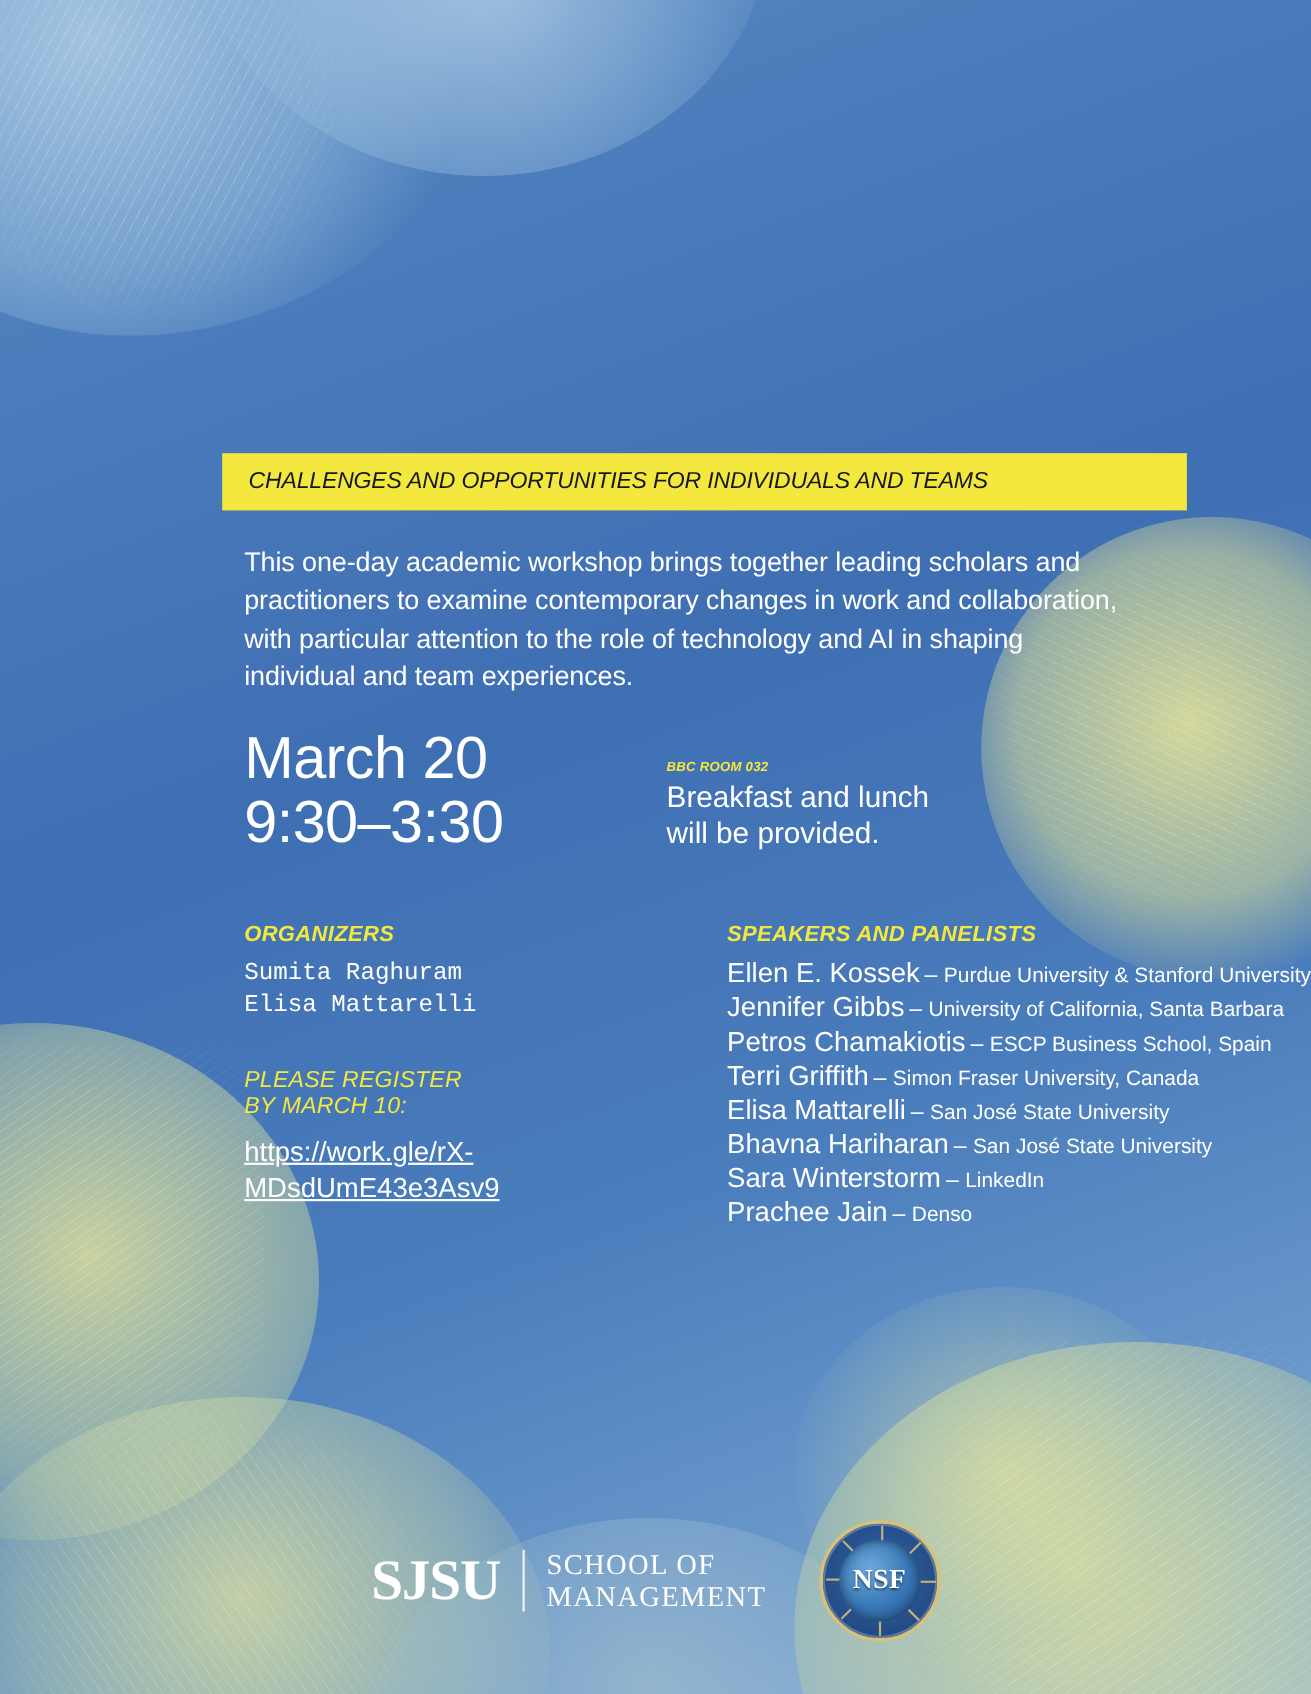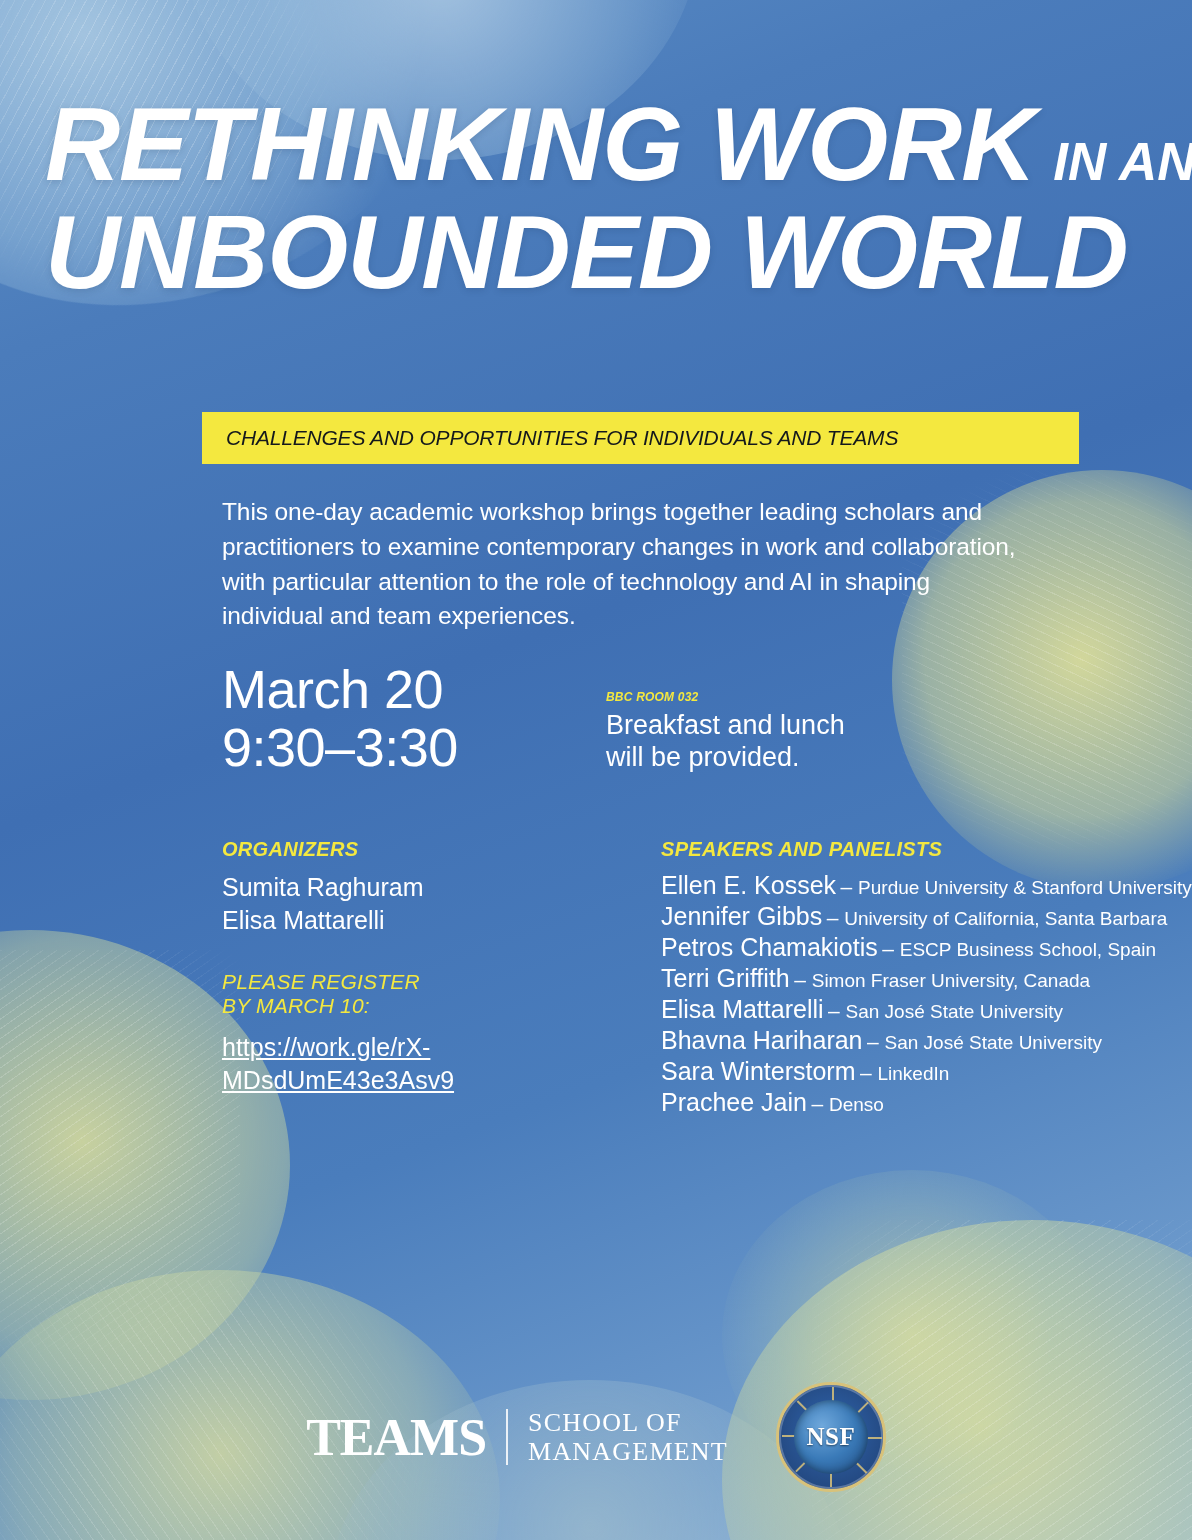--- a/index.html
+++ b/index.html
@@ -232,23 +232,24 @@
   .sec-head {
     color: #f4e83f;
     font-weight: 700;
     font-style: italic;
     font-size: 20px;
     letter-spacing: 0.3px;
     margin-bottom: 10px;
   }
   .org-name {
     color: #ffffff;
-    font-size: 25px;
+    font-size: 22px;
     line-height: 1.3;
     font-weight: 400;
+    font-family: Liberation Mono, monospace;
   }
 
   .register {
     position: absolute;
     left: 222px;
     top: 970px;
     width: 330px;
   }
   .register-head {
     color: #f4e83f;
@@ -379,29 +380,20 @@
   <div class="blob blob-br"></div>
   <div class="blob blob-br2"></div>
   <div class="stripes stripes-tl"></div>
   <div class="stripes stripes-right"></div>
   <div class="stripes stripes-left"></div>
   <div class="stripes stripes-bl"></div>
   <div class="stripes stripes-br"></div>
 
   <div class="content">
 
-    <div class="title-block">
-      <div class="title-line1">
-        <span class="title-main">RETHINKING WORK</span>
-        <span class="title-small">IN AN</span>
-      </div>
-      <div class="title-line2">
-        <span class="title-main">UNBOUNDED WORLD</span>
-      </div>
-    </div>
 
     <div class="subtitle-bar">
       <span>CHALLENGES AND OPPORTUNITIES FOR INDIVIDUALS AND TEAMS</span>
     </div>
 
     <div class="intro">This one-day academic workshop brings together leading scholars and practitioners to examine contemporary changes in work and collaboration, with particular attention to the role of technology and AI in shaping individual and team experiences.</div>
 
     <div class="date-block">
       <div>March 20</div>
       <div>9:30–3:30</div>
@@ -469,21 +461,21 @@
       </div>
       <div class="speaker-row">
         <span class="speaker-name">Prachee Jain</span>
         <span class="dash"> – </span>
         <span class="speaker-aff">Denso</span>
       </div>
     </div>
 
     <div class="footer">
       <div class="sjsu-lockup">
-        <div class="sjsu-mark">TEAMS</div>
+        <div class="sjsu-mark">SJSU</div>
         <div class="sjsu-rule"></div>
         <div class="sjsu-sub">
           <div>SCHOOL OF</div>
           <div>MANAGEMENT</div>
         </div>
       </div>
       <div class="nsf-seal">
         <div class="ray" style="transform: rotate(0deg) translate(-50%,0);"></div>
         <div class="ray" style="transform: rotate(45deg) translate(-50%,0);"></div>
         <div class="ray" style="transform: rotate(90deg) translate(-50%,0);"></div>

